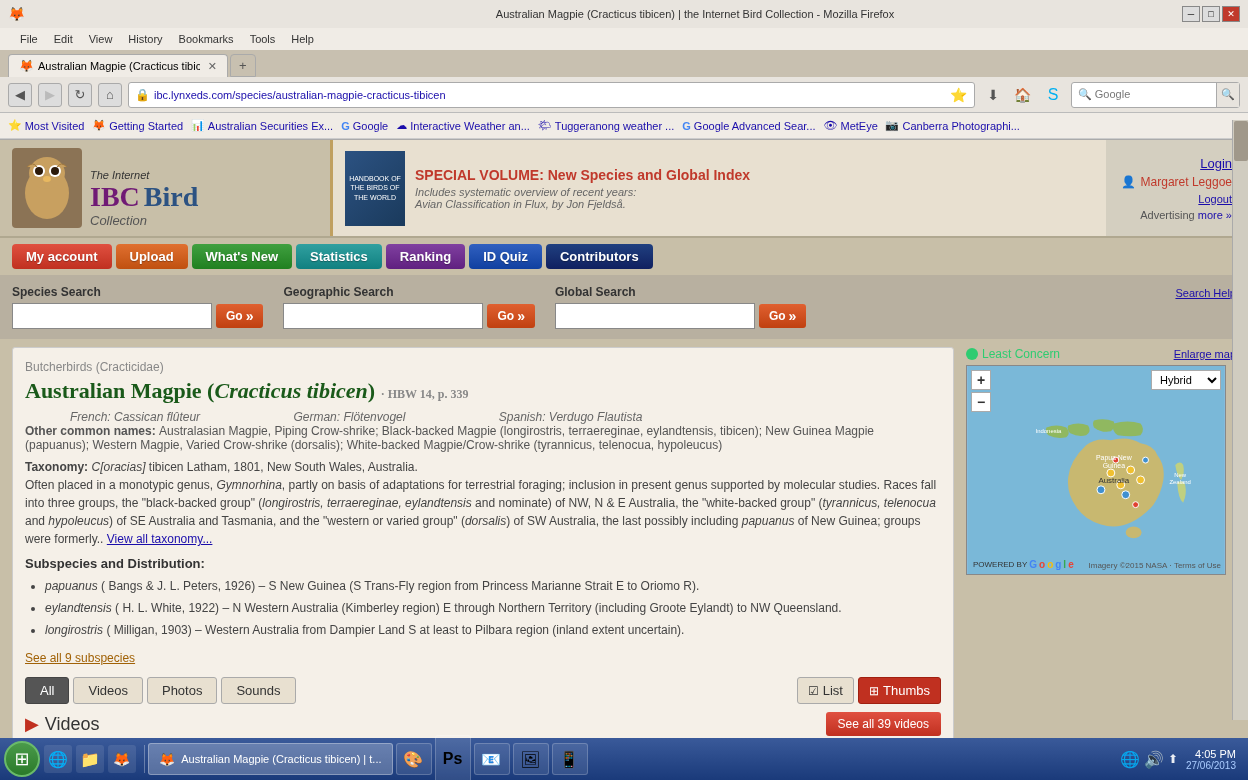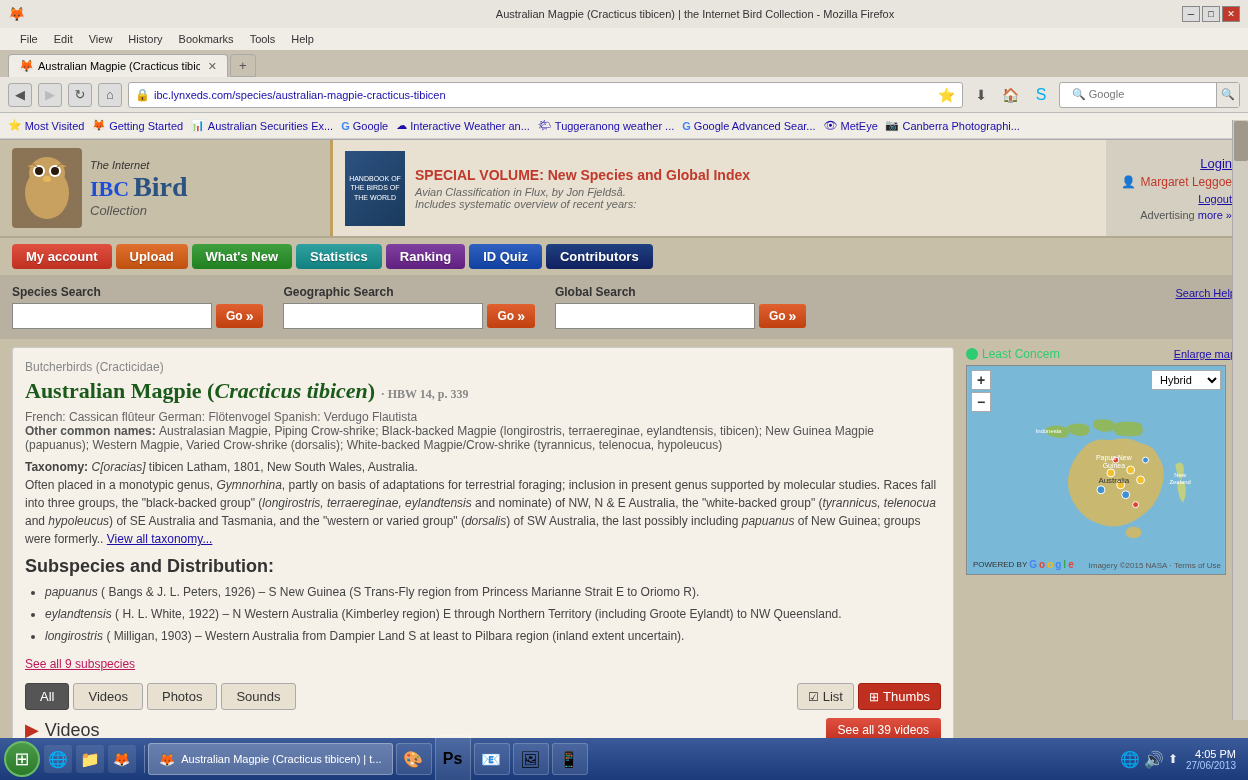--- a/index.html
+++ b/index.html
@@ -32,26 +32,26 @@
     .search-input-nav { border: none; outline: none; font-size: 11px; padding: 2px 6px; width: 140px; }
     .search-btn { background: #e8e4de; border-left: 1px solid #aaa; height: 100%; padding: 0 4px; display: flex; align-items: center; cursor: pointer; font-size: 11px; }
 
     .bookmarks-bar { background: #f0ece6; padding: 3px 8px; display: flex; gap: 8px; align-items: center; border-bottom: 1px solid #ccc; height: 26px; overflow: hidden; }
     .bookmark-item { font-size: 11px; color: #1a0dab; cursor: pointer; white-space: nowrap; display: flex; align-items: center; gap: 3px; }
 
     
     .site-wrapper { background: #c8bfa8; min-height: 600px; }
 
     .site-header { background: #d4cfc0; display: flex; align-items: stretch; border-bottom: 2px solid #b0a890; }
-    .logo-area { background: #c8bfa8; padding: 8px 12px; display: flex; align-items: center; gap: 8px; width: 330px; }
+    .logo-area { background: #c8bfa8; padding: 8px 12px; display: flex; align-items: flex-end; gap: 8px; width: 330px; }
     .owl-img { width: 70px; height: 80px; background: #8b7355; border-radius: 4px; display: flex; align-items: center; justify-content: center; overflow: hidden; }
     .owl-svg { width: 60px; height: 70px; }
     .logo-text-area { display: flex; flex-direction: column; }
     .logo-top { font-size: 11px; color: #333; font-style: italic; }
-    .logo-ibc { font-size: 22px; font-weight: bold; color: #1d4ed8; font-family: Georgia, serif; }
+    .logo-ibc { font-size: 28px; font-weight: bold; color: #701a75; font-family: Georgia, serif; }
     .logo-bird { font-size: 28px; font-weight: bold; color: #2c5282; font-family: Georgia, serif; }
     .logo-collection { font-size: 13px; color: #555; font-style: italic; }
 
     .handbook-area { background: #e8e0d0; padding: 8px 12px; display: flex; align-items: center; gap: 10px; flex: 1; border-left: 3px solid #c0a060; }
     .handbook-img { width: 60px; height: 75px; background: linear-gradient(135deg, #2c5282, #1a3a5c); display: flex; align-items: center; justify-content: center; color: white; font-size: 8px; text-align: center; padding: 4px; flex-shrink: 0; }
     .handbook-title { font-size: 14px; font-weight: bold; color: #c0392b; margin-bottom: 3px; }
     .handbook-sub { font-size: 11px; color: #666; font-style: italic; }
 
     .login-area { padding: 8px 16px; display: flex; flex-direction: column; align-items: flex-end; justify-content: center; gap: 4px; }
     .login-btn { background: none; border: none; color: #1a0dab; font-size: 13px; cursor: pointer; text-decoration: underline; }
@@ -81,30 +81,30 @@
 
     .content-area { background: #c8bfa8; padding: 8px 12px; display: flex; gap: 12px; }
     .main-content { flex: 1; background: #f5f0e8; border: 1px solid #ccc; padding: 12px; border-radius: 3px; }
     
     .species-family { color: #888; font-size: 12px; margin-bottom: 4px; }
     .species-title { font-size: 22px; color: #1a5a1a; margin-bottom: 6px; font-family: Georgia, serif; }
     .species-title em { font-style: italic; }
     .species-ref { font-size: 12px; color: #888; }
     .species-names { margin-bottom: 6px; }
     .species-french { font-size: 12px; color: #555; }
-    .species-french span { color: #666; }
+    .species-french span { font-style: italic; color: #666; margin-left: 45px; }
     .species-common { font-size: 12px; color: #555; margin-bottom: 4px; }
     .species-taxonomy { font-size: 12px; color: #444; margin-bottom: 8px; line-height: 1.5; }
     .species-taxonomy em { font-style: italic; }
     .subspecies-section { margin-top: 8px; }
-    .subspecies-title { font-size: 18px; font-weight: bold; color: #333; margin-bottom: 6px; }
+    .subspecies-title { font-size: 13px; font-weight: bold; color: #333; margin-bottom: 6px; }
     .subspecies-list { list-style: disc; padding-left: 20px; }
     .subspecies-list li { font-size: 12px; color: #444; margin-bottom: 4px; line-height: 1.5; }
     .subspecies-list em { font-style: italic; }
-    .see-all { font-size: 12px; color: #be185d; cursor: pointer; margin-top: 8px; display: inline-block; }
+    .see-all { font-size: 12px; color: #a16207; cursor: pointer; margin-top: 8px; display: inline-block; }
 
     .map-area { width: 270px; }
     .map-header { display: flex; justify-content: space-between; align-items: center; margin-bottom: 4px; }
     .least-concern { display: flex; align-items: center; gap: 4px; font-size: 12px; color: #2ecc71; }
     .lc-dot { width: 12px; height: 12px; background: #2ecc71; border-radius: 50%; }
     .enlarge-link { font-size: 11px; color: #1a0dab; cursor: pointer; text-decoration: underline; }
     .map-container { width: 260px; height: 210px; background: #a8c8e8; border: 1px solid #888; position: relative; overflow: hidden; }
     .map-controls { position: absolute; top: 4px; left: 4px; display: flex; flex-direction: column; gap: 2px; z-index: 10; }
     .map-zoom-btn { width: 20px; height: 20px; background: white; border: 1px solid #aaa; display: flex; align-items: center; justify-content: center; font-size: 14px; cursor: pointer; font-weight: bold; color: #333; }
     .map-type-select { position: absolute; top: 4px; right: 4px; background: white; border: 1px solid #aaa; padding: 2px 4px; font-size: 11px; z-index: 10; cursor: pointer; }
@@ -197,21 +197,21 @@
     <div class="nav-btn">⌂</div>
     <div class="address-bar">
       <span style="font-size:12px;color:#aaa;margin-right:4px;">🔒</span>
       <span class="address-text">ibc.lynxeds.com/species/australian-magpie-cracticus-tibicen</span>
       <span style="font-size:14px;margin-left:4px;color:#aaa;">⭐</span>
     </div>
     <div class="nav-icon-btn">⬇</div>
     <div class="nav-icon-btn">🏠</div>
     <div class="nav-icon-btn" style="color:#00aff0;font-size:16px;">S</div>
     <div class="search-bar">
-      <span style="font-size:11px;padding:0 12px;color:#777;">🔍 Google</span>
+      <span style="font-size:11px;padding:0 6px;color:#777;">🔍 Google</span>
       <input class="search-input-nav" type="text" style="width: 80px; border: none; outline: none;">
       <span class="search-btn">🔍</span>
     </div>
   </div>
 
   <div class="bookmarks-bar">
     <span class="bookmark-item">
       <span>⭐</span>
       <span>Most Visited</span>
     </span>
@@ -277,22 +277,22 @@
         <div class="logo-collection">Collection</div>
       </div>
     </div>
 
     <div class="handbook-area">
       <div class="handbook-img">
         <div style="font-size:7px;text-align:center;line-height:1.3;color:white;">HANDBOOK OF THE BIRDS OF THE WORLD</div>
       </div>
       <div>
         <div class="handbook-title">SPECIAL VOLUME: New Species and Global Index</div>
+        <div class="handbook-sub">Includes systematic overview of recent years:</div>
         <div class="handbook-sub">Avian Classification in Flux, by Jon Fjeldså.</div>
-        <div class="handbook-sub">Includes systematic overview of recent years:</div>
       </div>
     </div>
 
     <div class="login-area">
       <button class="login-btn">Login</button>
       <div class="user-name">
         <span>👤</span>
         <span>Margaret Leggoe</span>
       </div>
       <span class="logout-link">Logout</span>

